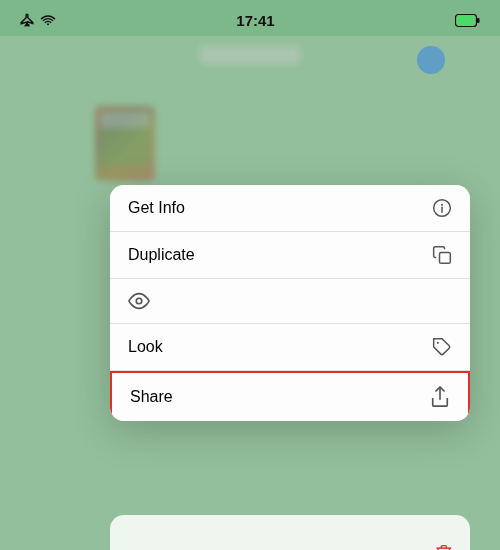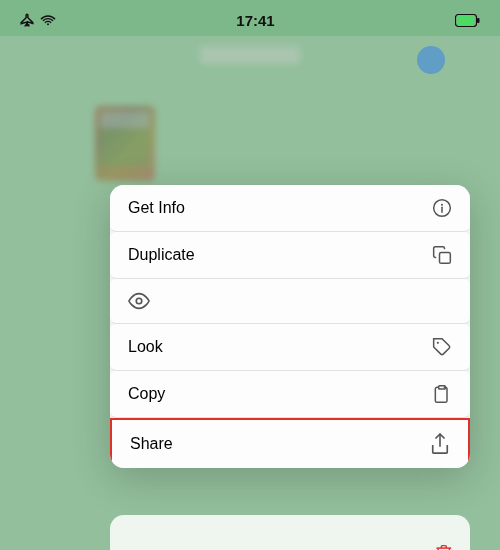--- a/index.html
+++ b/index.html
@@ -112,21 +112,20 @@
 
     .menu-item {
       display: flex;
       align-items: center;
       justify-content: space-between;
       padding: 13px 18px;
       cursor: pointer;
       background: rgba(255,255,255,0.85);
       border-bottom: 0.5px solid rgba(60,60,67,0.15);
       transition: background 0.1s;
-      border-radius: 6px;
     }
 
     .menu-item:last-child {
       border-bottom: none;
     }
 
     .menu-item-label {
       font-size: 16px;
       color: #000;
       font-weight: 400;
@@ -262,29 +261,20 @@
   <div class="menu-item">
     <span class="menu-item-label">Look</span>
     <span class="menu-item-icon">
       <svg width="20" height="20" viewBox="0 0 24 24" fill="none" stroke="#555" stroke-width="1.8">
         <path d="M20.59 13.41l-7.17 7.17a2 2 0 01-2.83 0L2 12V2h10l8.59 8.59a2 2 0 010 2.82z"></path>
         <line x1="7" y1="7" x2="7.01" y2="7" stroke-linecap="round" stroke-width="2.5"></line>
       </svg>
     </span>
   </div>
 
-  <div class="menu-item">
-    <span class="menu-item-label">Copy</span>
-    <span class="menu-item-icon">
-      <svg width="20" height="20" viewBox="0 0 24 24" fill="none" stroke="#555" stroke-width="1.8">
-        <path d="M8 4H6a2 2 0 00-2 2v14a2 2 0 002 2h10a2 2 0 002-2V6a2 2 0 00-2-2h-2"></path>
-        <rect x="8" y="2" width="8" height="4" rx="1" ry="1"></rect>
-      </svg>
-    </span>
-  </div>
 
 
   <div class="menu-item menu-item-share">
     <span class="menu-item-label">Share</span>
     <span class="menu-item-icon">
       <svg width="20" height="22" viewBox="0 0 22 24" fill="none" stroke="#555" stroke-width="1.8">
         <path d="M11 1v14"></path>
         <path d="M6 6l5-5 5 5"></path>
         <path d="M3 13v8a1 1 0 001 1h14a1 1 0 001-1v-8"></path>
       </svg>

